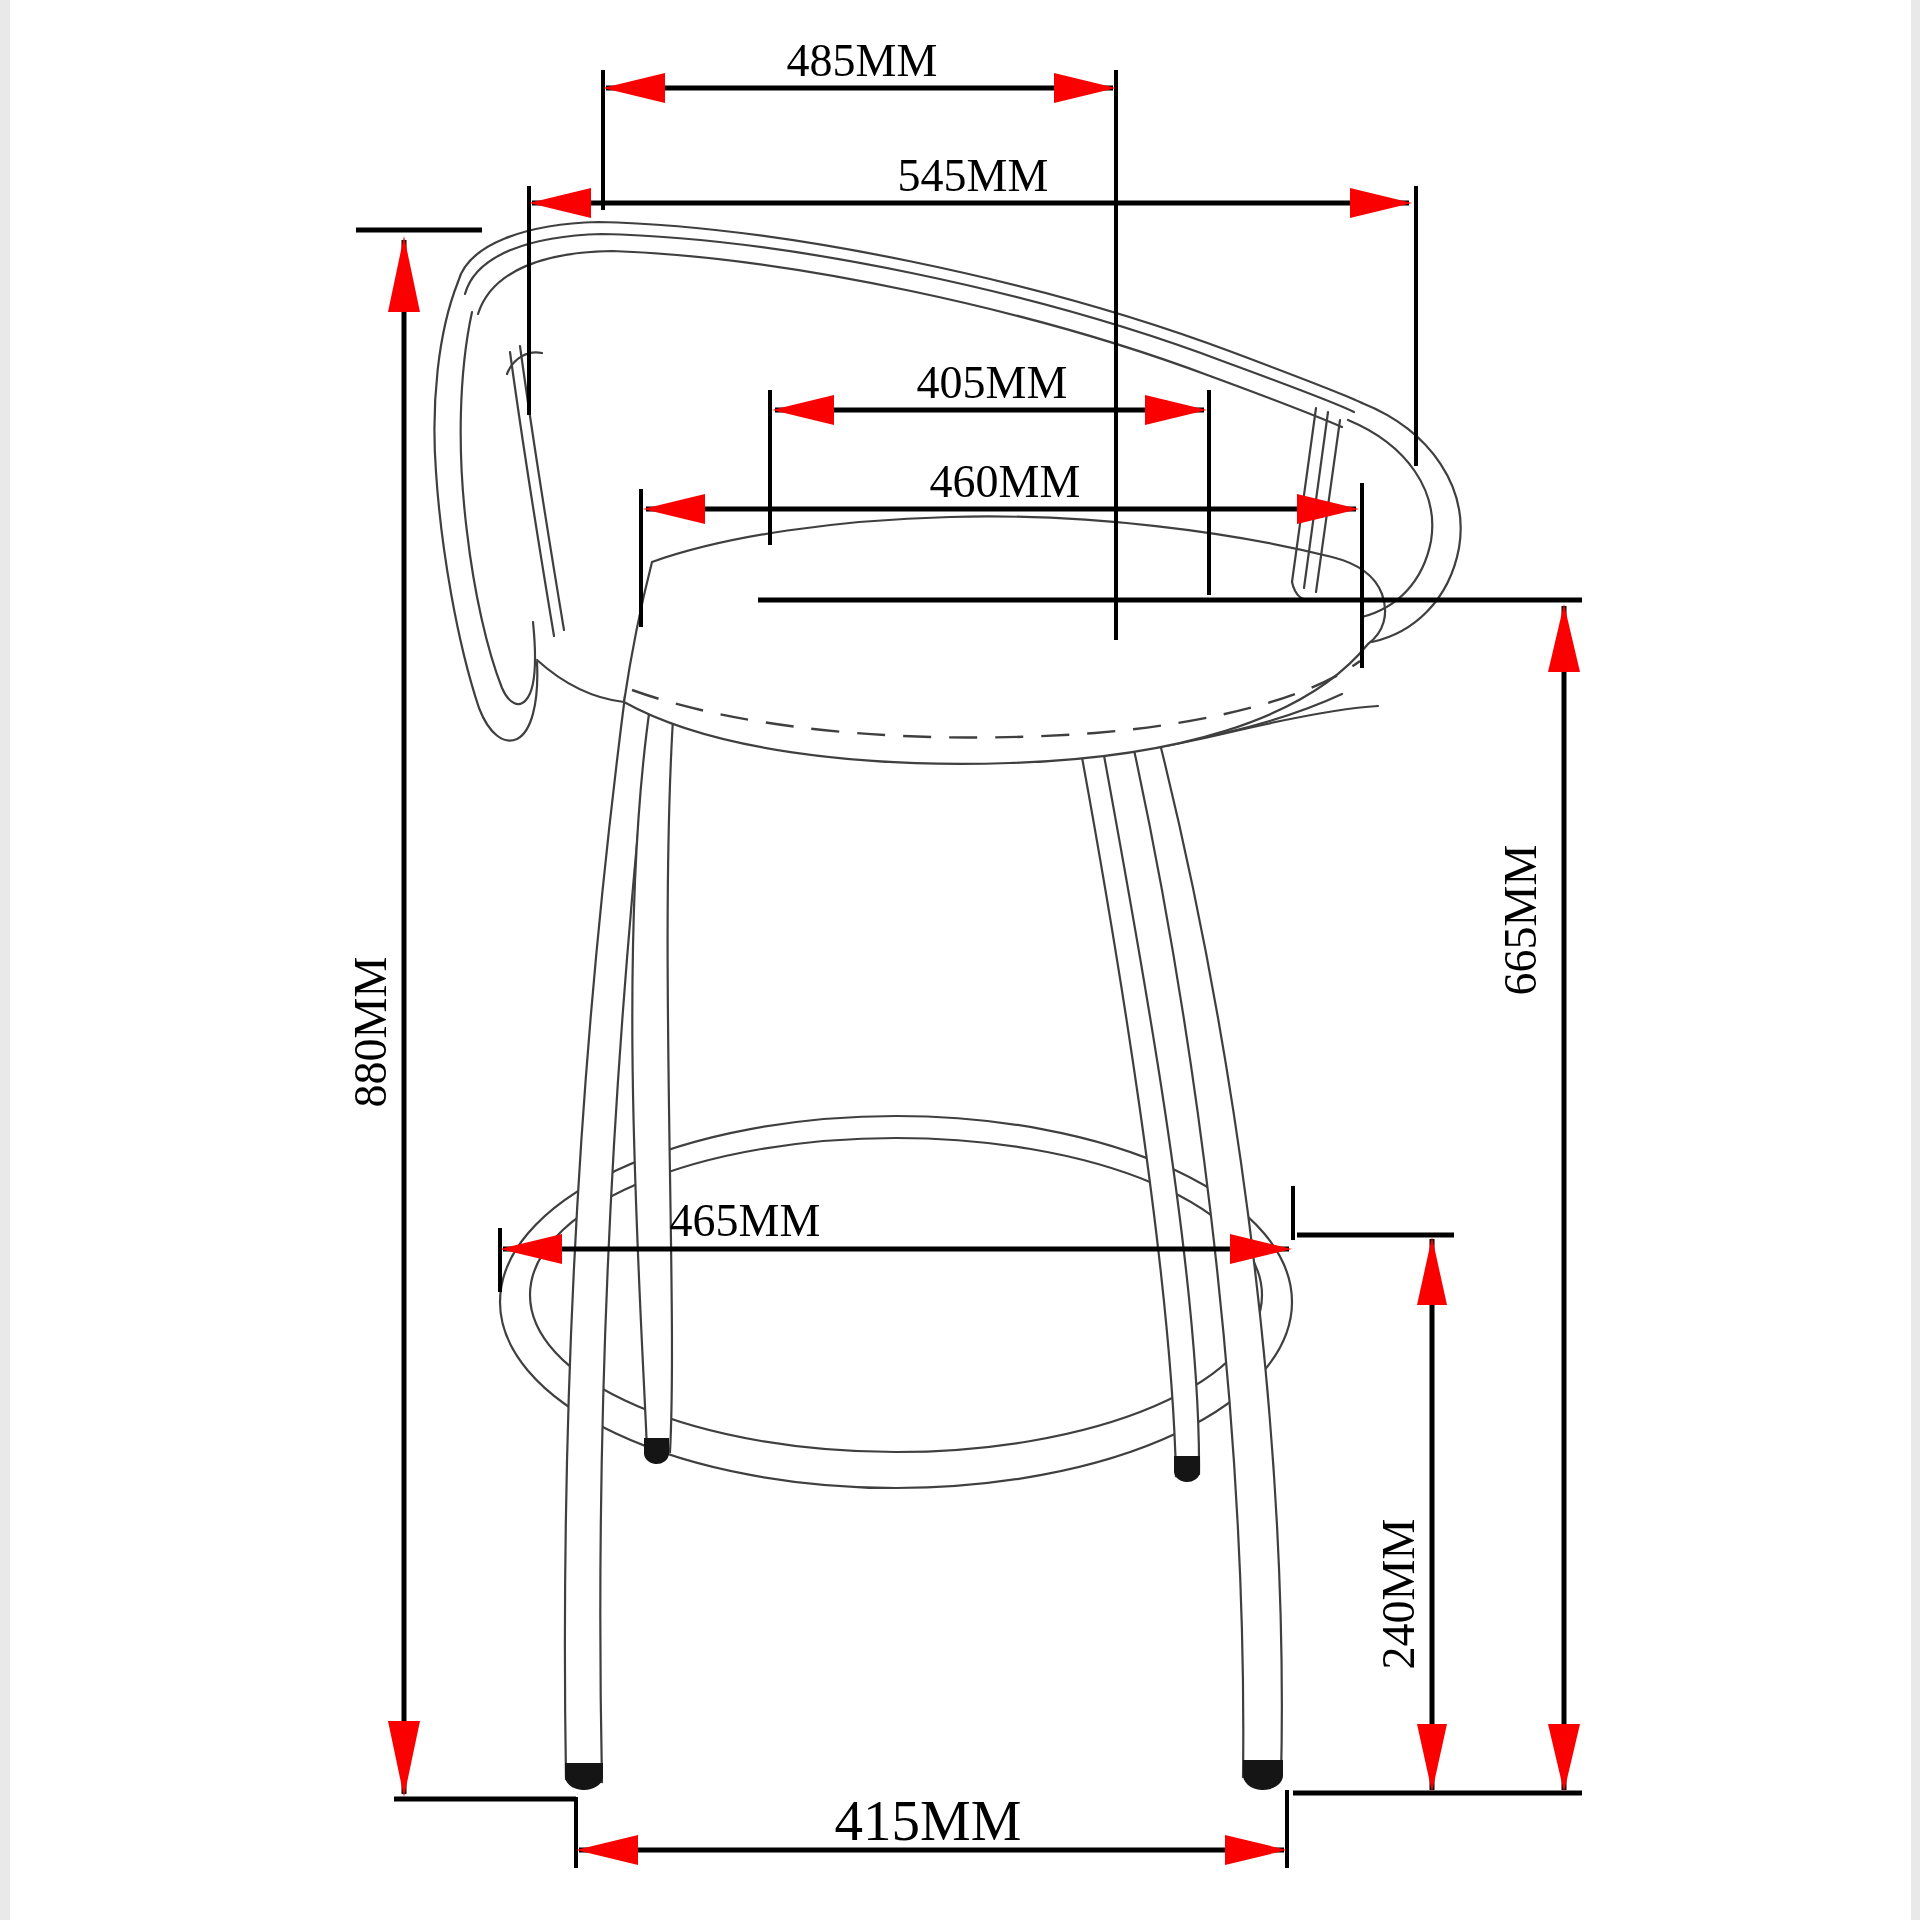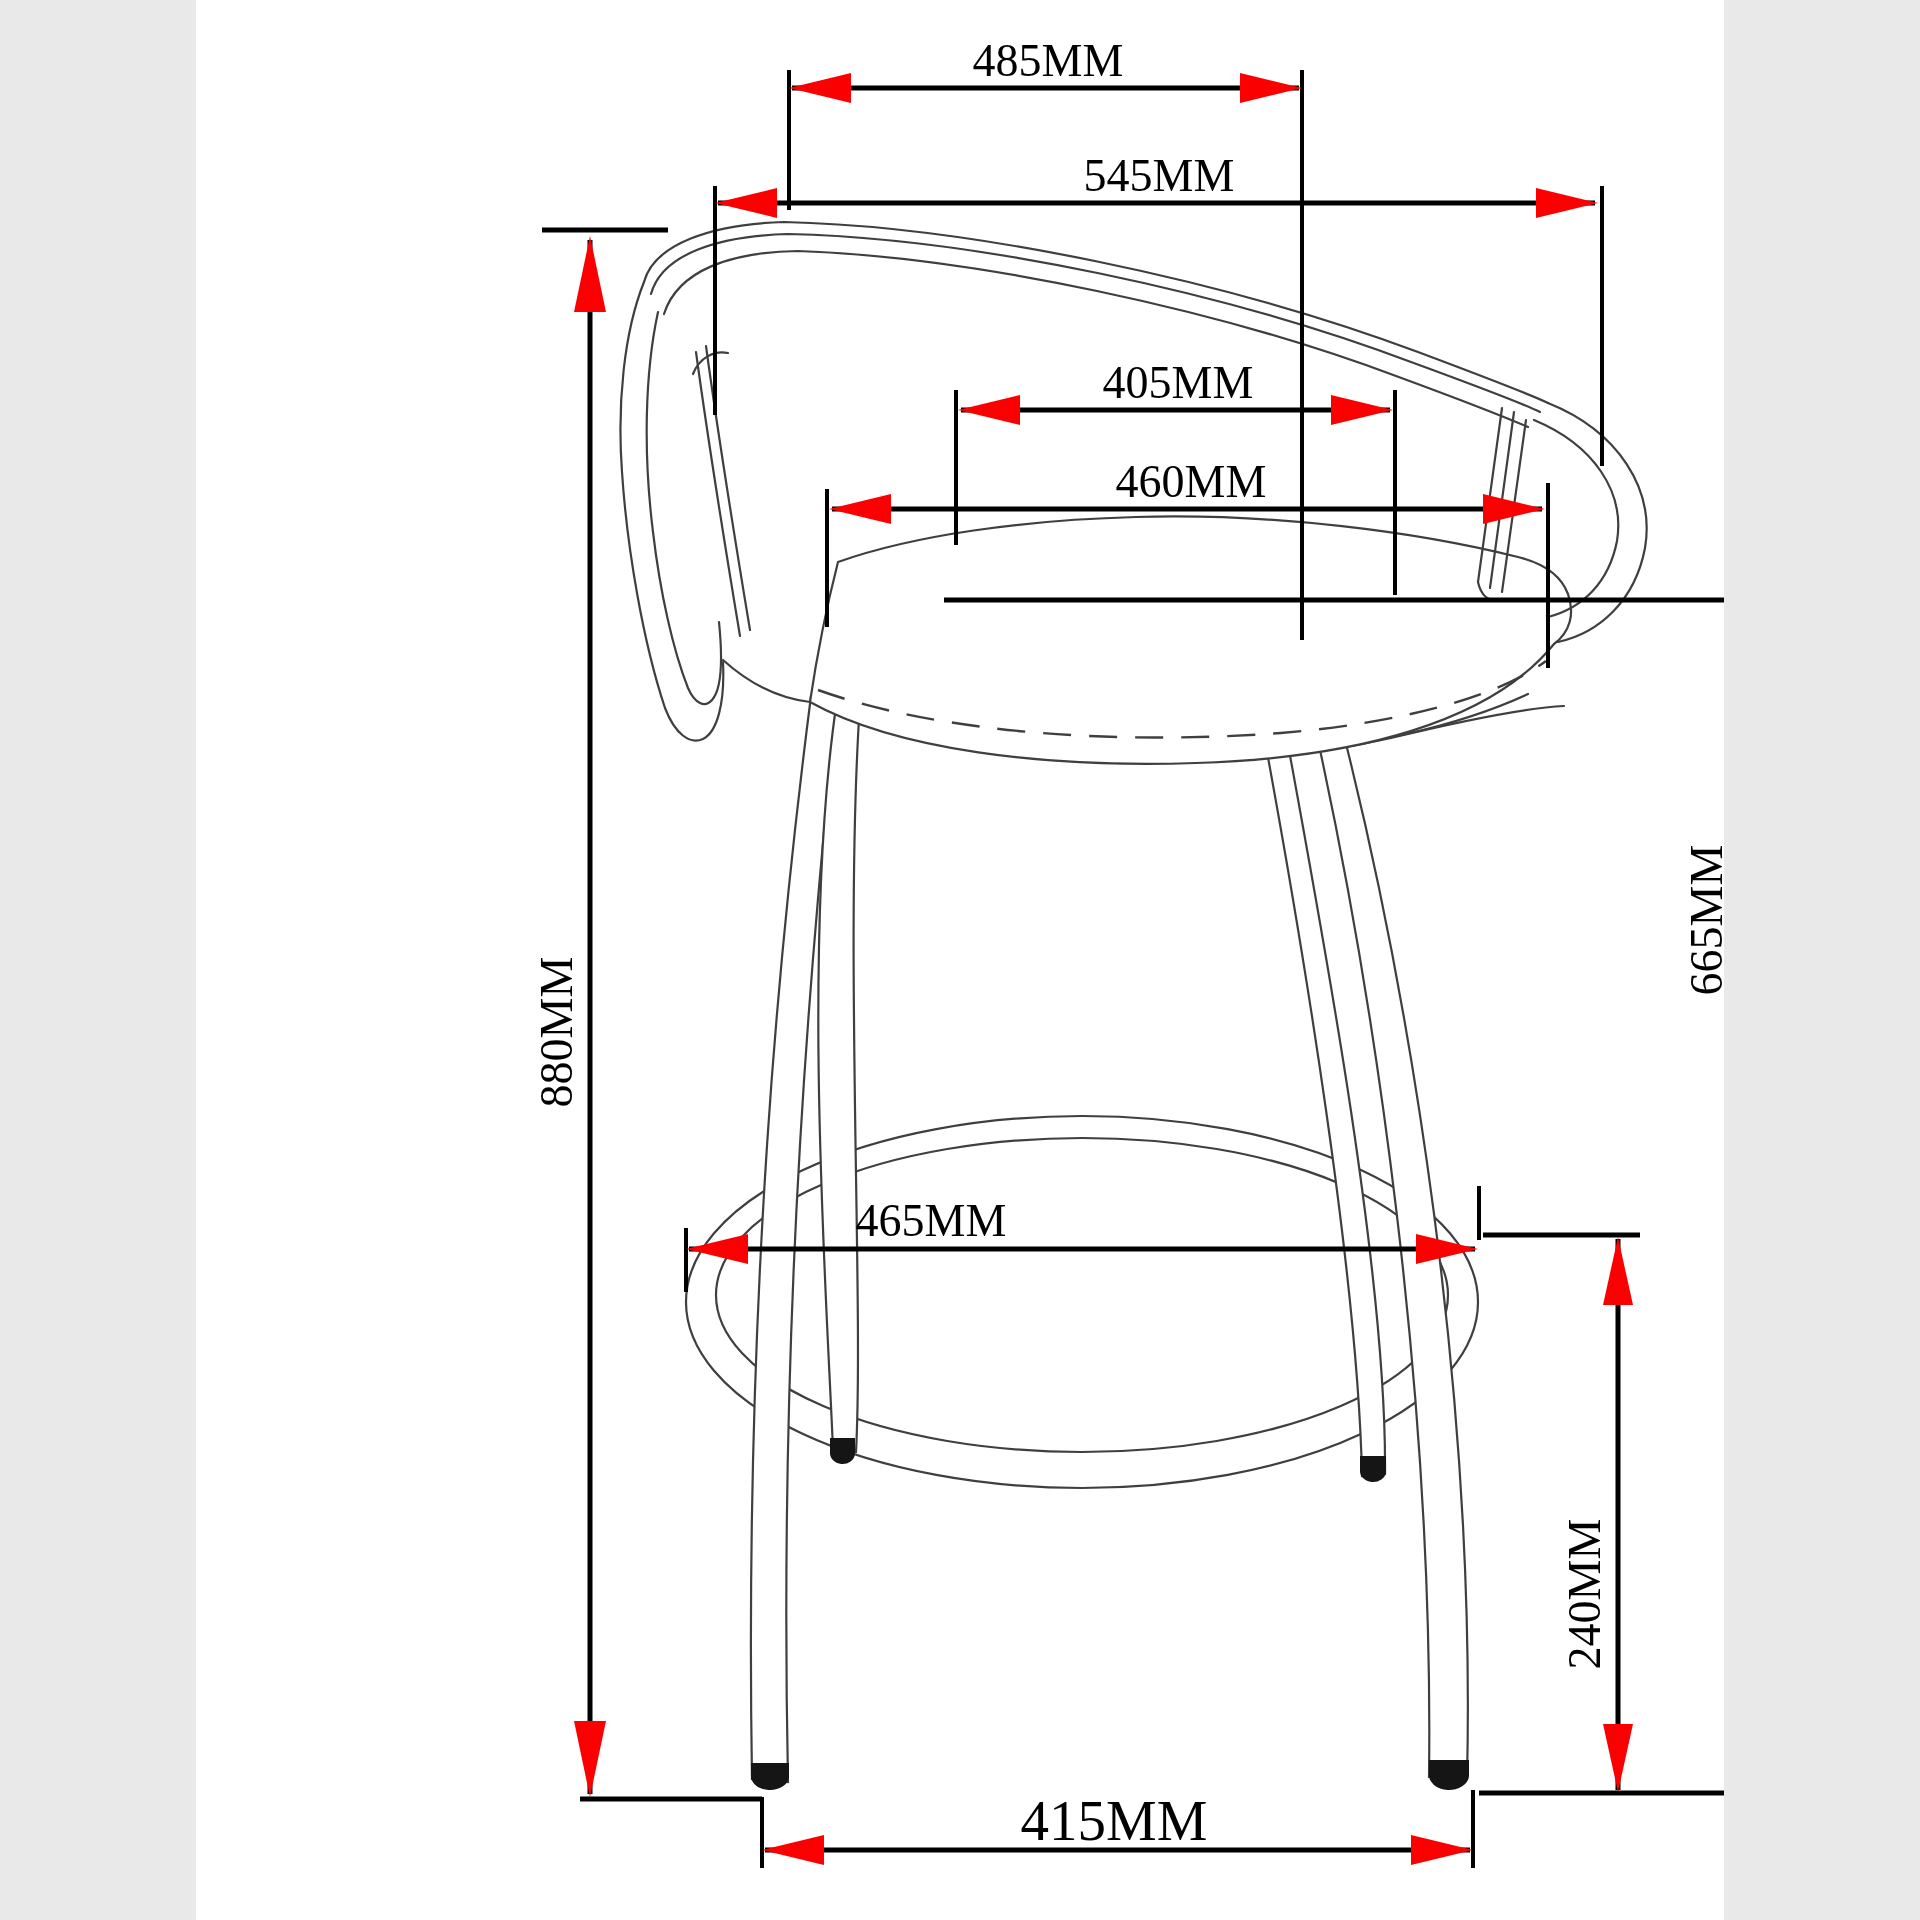--- a/index.html
+++ b/index.html
@@ -1,18 +1,18 @@
 <!DOCTYPE html>
 <html style="--background: #ffffff; --dimension: #000000; --arrow: #fb0000; --chair: #3f3f3f; --text: #000000;"><head>
 <meta charset="utf-8">
 <style>
   html,body{margin:0;padding:0;}
   body{background:#e9e9e9;font-family:"Liberation Sans", sans-serif;}
   .canvas{
-    width:1528px;height:1920px;
+    width:1901px;height:1920px;
     background:var(--background,#fff);
     position:relative;margin:0 auto;overflow:hidden;
   }
   svg{display:block;}
   
   .chair{fill:none;stroke:var(--chair,#3f3f3f);stroke-width:2.2;stroke-linecap:round;}
   .chair-fill{fill:#ffffff;stroke:var(--chair,#3f3f3f);stroke-width:2.2;}
   .chair-dashed{fill:none;stroke:var(--chair,#3f3f3f);stroke-width:2.4;stroke-dasharray:28 18;}
   .foot{fill:#151515;stroke:none;}
   

